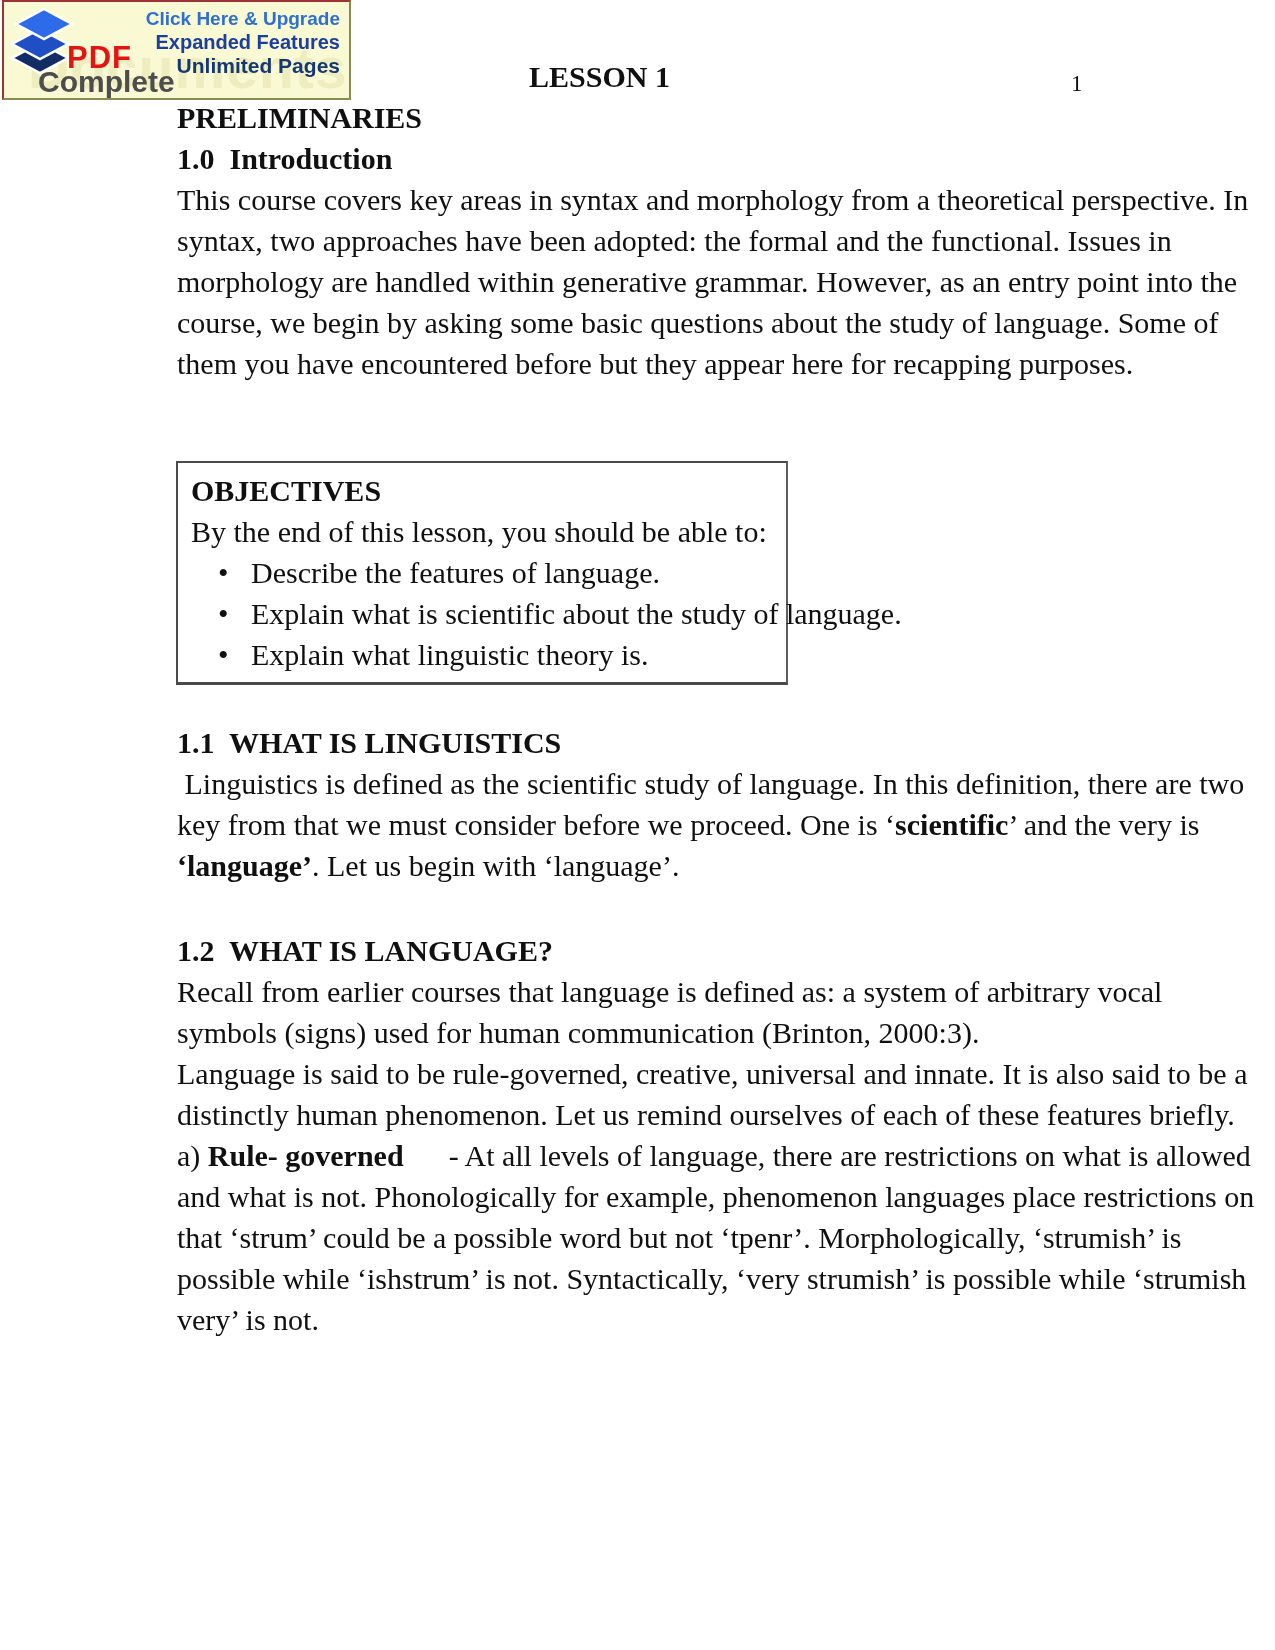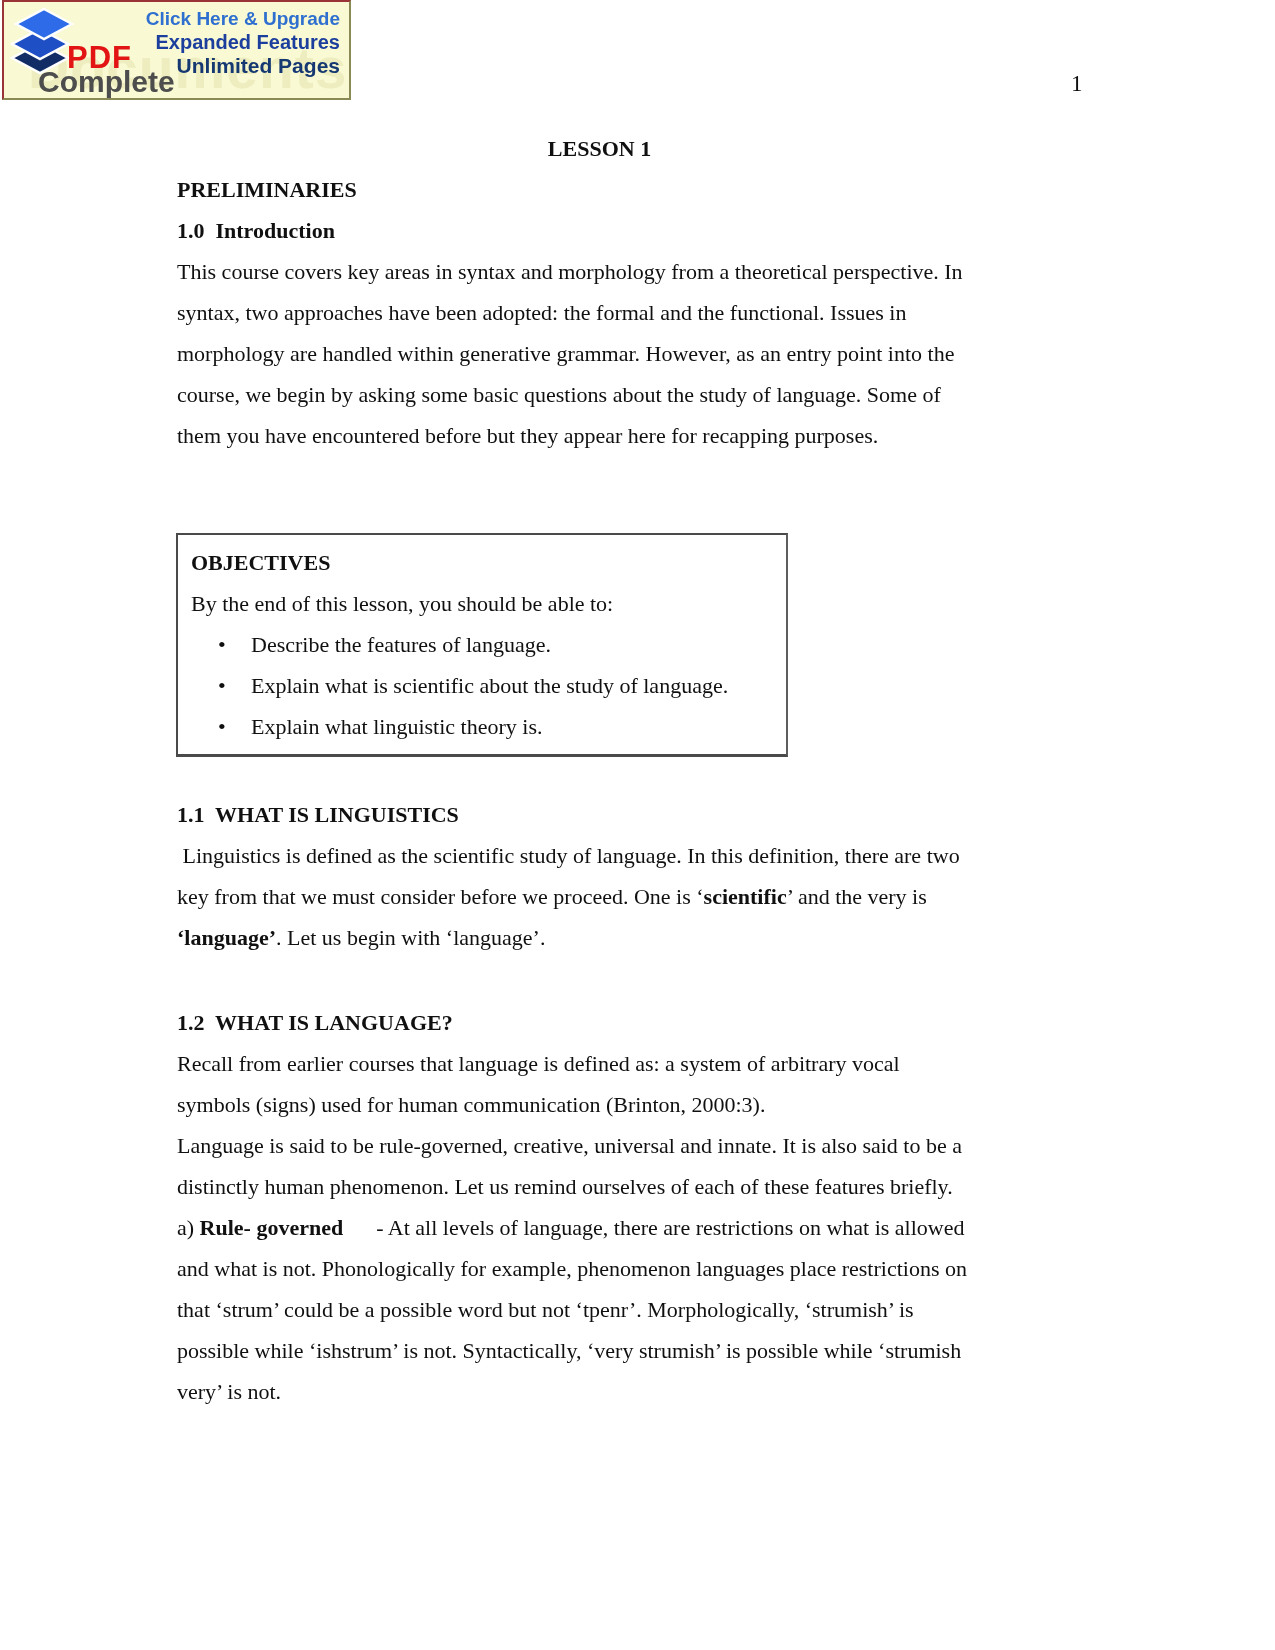--- a/index.html
+++ b/index.html
@@ -52,22 +52,22 @@
   .banner-right .f1{font-size:20px;line-height:24px;color:var(--features-blue,#1C3F9E);}
   .banner-right .f2{font-size:21px;line-height:24px;color:var(--pages-navy,#163872);}
 
   
   .pagenum{position:absolute;left:1071px;top:71px;font-size:23px;}
 
   
   .content{
     position:absolute;left:177px;top:0;
     width:845px;
-    padding-top:104px;
-    font-size:22px;line-height:41px;margin-top:24px;
+    padding-top:56px;
+    font-size:30px;line-height:41px;
   }
   .ln{white-space:pre;}
   .h{font-weight:bold;white-space:pre;}
   .title{text-align:center;}
 
   .objbox{
     box-sizing:border-box;
     width:612px;
     margin-top:77px;margin-left:-1px;
     border:2px solid #4A4A4A;

